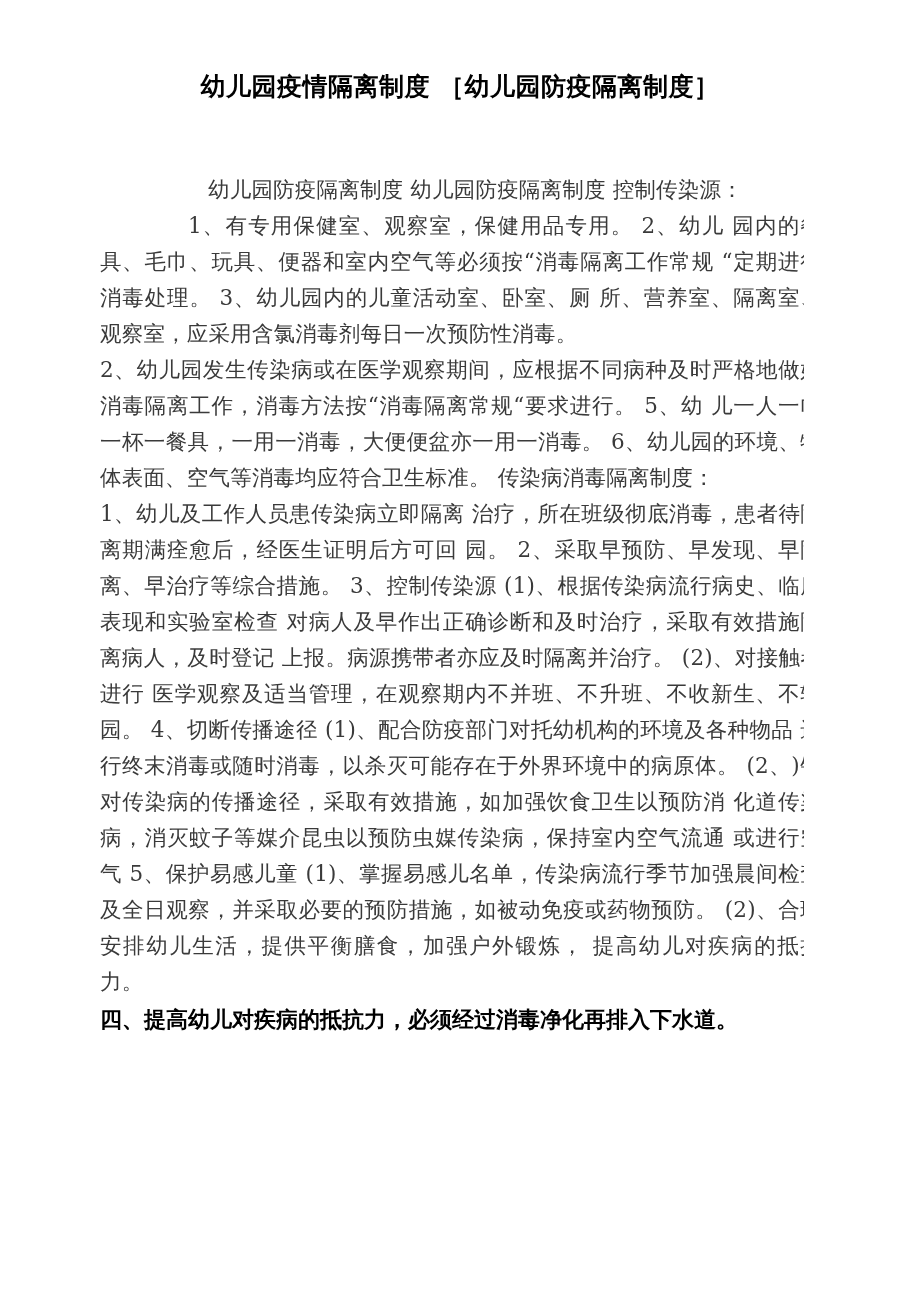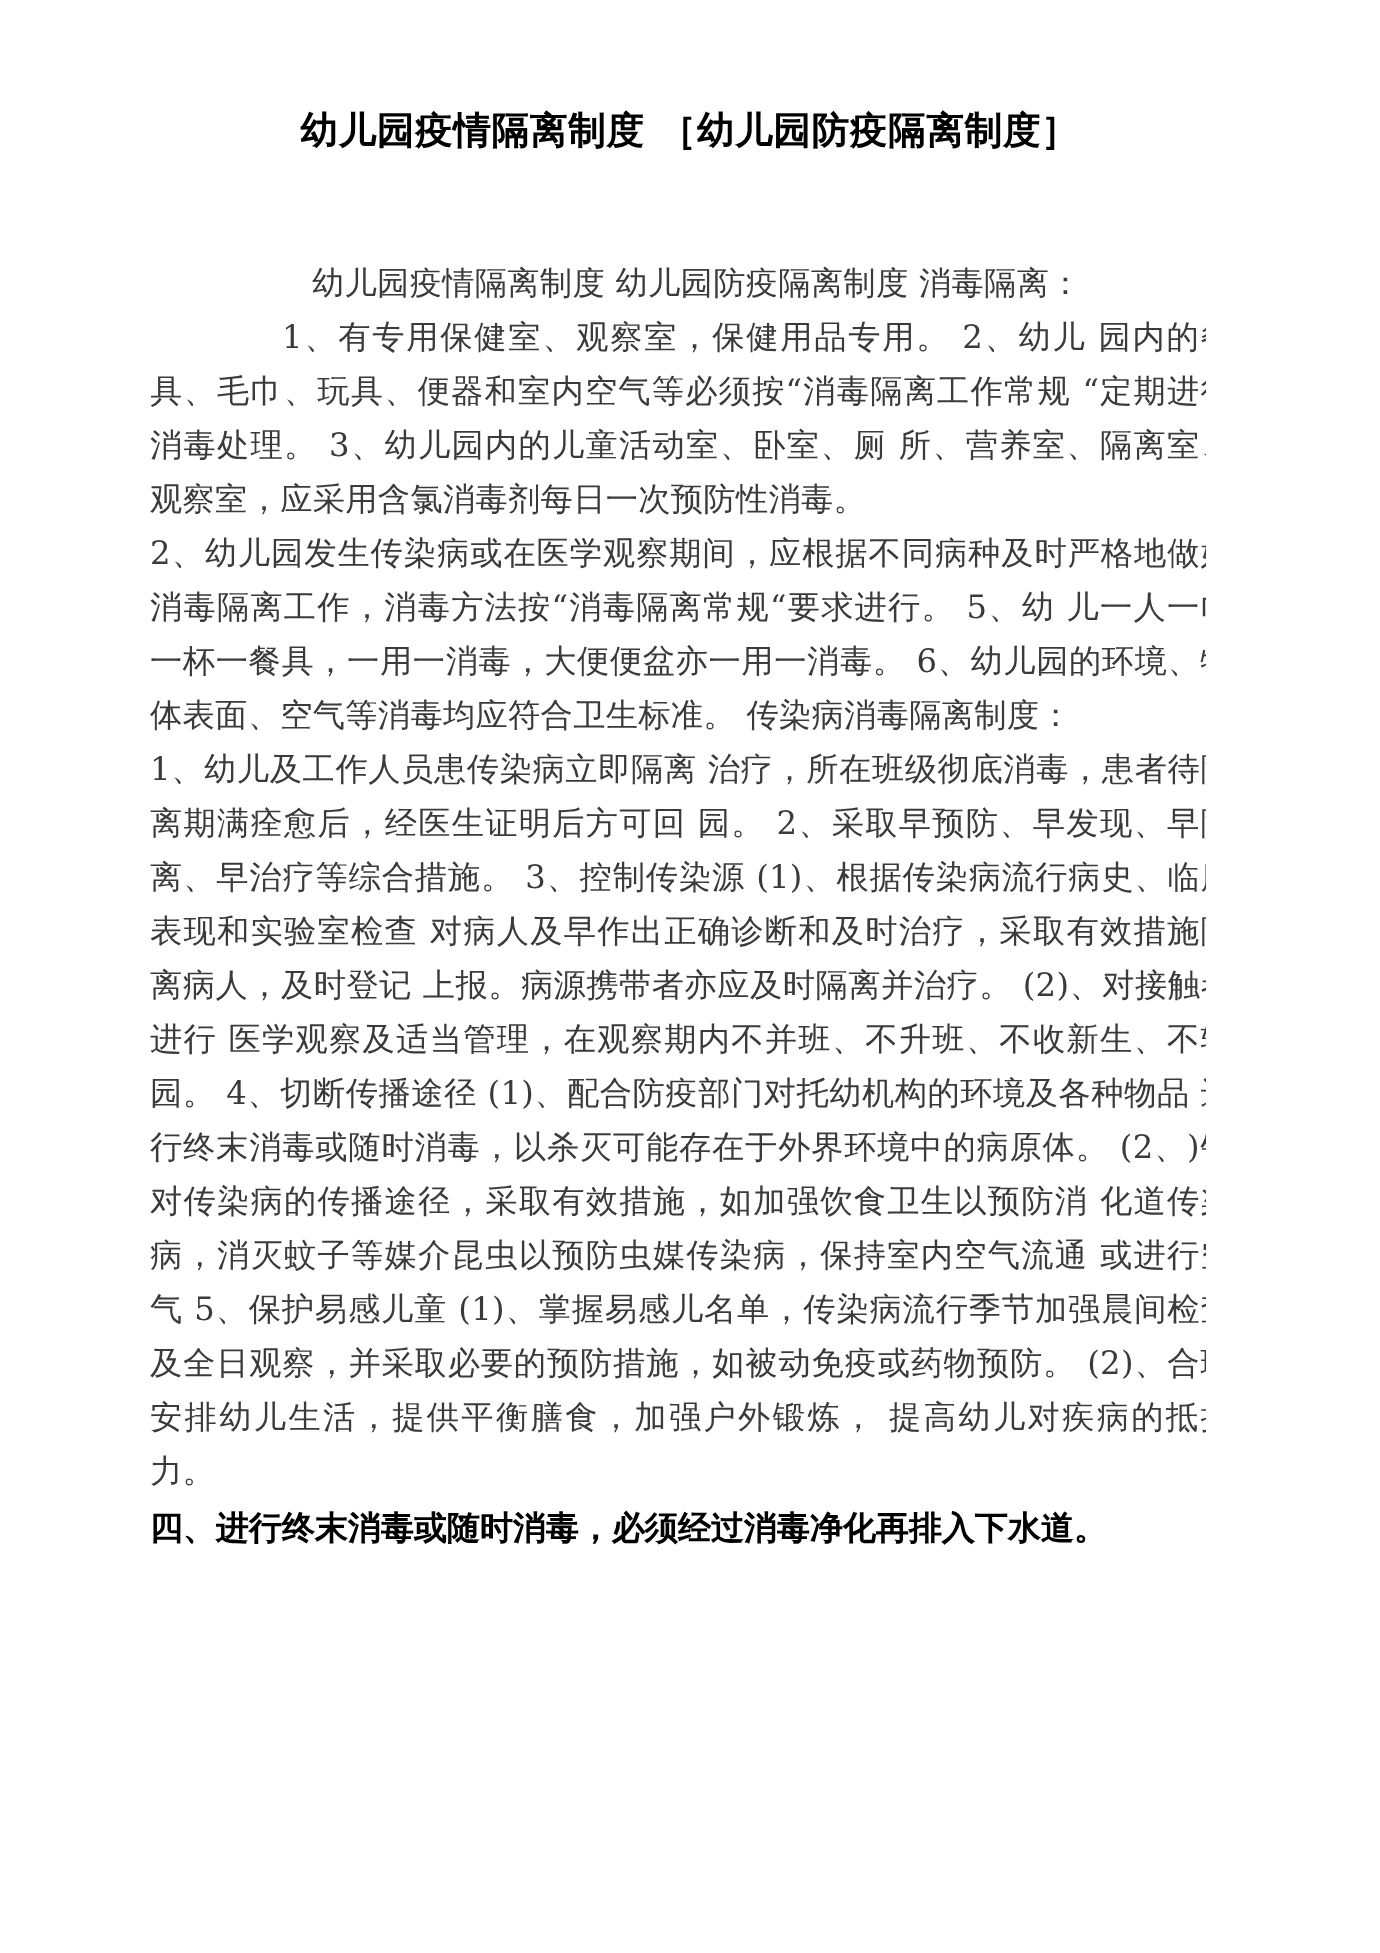--- a/index.html
+++ b/index.html
@@ -59,26 +59,26 @@
 </style>
 </head>
 <body>
 
 <div class="page">
 
   <div class="doc-title">幼儿园疫情隔离制度  ［幼儿园防疫隔离制度］</div>
 
   <div class="body-block">
 
-    <p class="para"><span class="lead-space-1"></span><span>幼儿园疫情隔离制度 幼儿园防疫隔离制度 消毒隔离：</span></p>
+    <p class="para"><span class="lead-space-1"></span><span>幼儿园防疫隔离制度 幼儿园防疫隔离制度 控制传染源：</span></p>
 
     <p class="para"><span class="lead-space-2"></span><span>1、有专用保健室、观察室，保健用品专用。 2、幼儿 园内的餐具、毛巾、玩具、便器和室内空气等必须按“消毒隔离工作常规 “定期进行消毒处理。 3、幼儿园内的儿童活动室、卧室、厕 所、营养室、隔离室、观察室，应采用含氯消毒剂每日一次预防性消毒。</span></p>
 
     <p class="para"><span>2、幼儿园发生传染病或在医学观察期间，应根据不同病种及时严格地做好消毒隔离工作，消毒方法按“消毒隔离常规“要求进行。 5、幼 儿一人一巾一杯一餐具，一用一消毒，大便便盆亦一用一消毒。 6、幼儿园的环境、物体表面、空气等消毒均应符合卫生标准。 传染病消毒隔离制度：</span></p>
 
     <p class="para"><span>1、幼儿及工作人员患传染病立即隔离 治疗，所在班级彻底消毒，患者待隔离期满痊愈后，经医生证明后方可回 园。 2、采取早预防、早发现、早隔离、早治疗等综合措施。 3、控制传染源 (1)、根据传染病流行病史、临床表现和实验室检查 对病人及早作出正确诊断和及时治疗，采取有效措施隔离病人，及时登记 上报。病源携带者亦应及时隔离并治疗。 (2)、对接触者进行 医学观察及适当管理，在观察期内不并班、不升班、不收新生、不转园。 4、切断传播途径 (1)、配合防疫部门对托幼机构的环境及各种物品 进行终末消毒或随时消毒，以杀灭可能存在于外界环境中的病原体。 (2、)针对传染病的传播途径，采取有效措施，如加强饮食卫生以预防消 化道传染病，消灭蚊子等媒介昆虫以预防虫媒传染病，保持室内空气流通 或进行空气 5、保护易感儿童 (1)、掌握易感儿名单，传染病流行季节加强晨间检查及全日观察，并采取必要的预防措施，如被动免疫或药物预防。 (2)、合理安排幼儿生活，提供平衡膳食，加强户外锻炼， 提高幼儿对疾病的抵抗力。</span></p>
 
-    <p class="para bold-head"><span>四、进行终末消毒或随时消毒，必须经过消毒净化再排入下水道。</span></p>
+    <p class="para bold-head"><span>四、提高幼儿对疾病的抵抗力，必须经过消毒净化再排入下水道。</span></p>
 
 
   </div>
 
 </div>
 
 </body></html>

